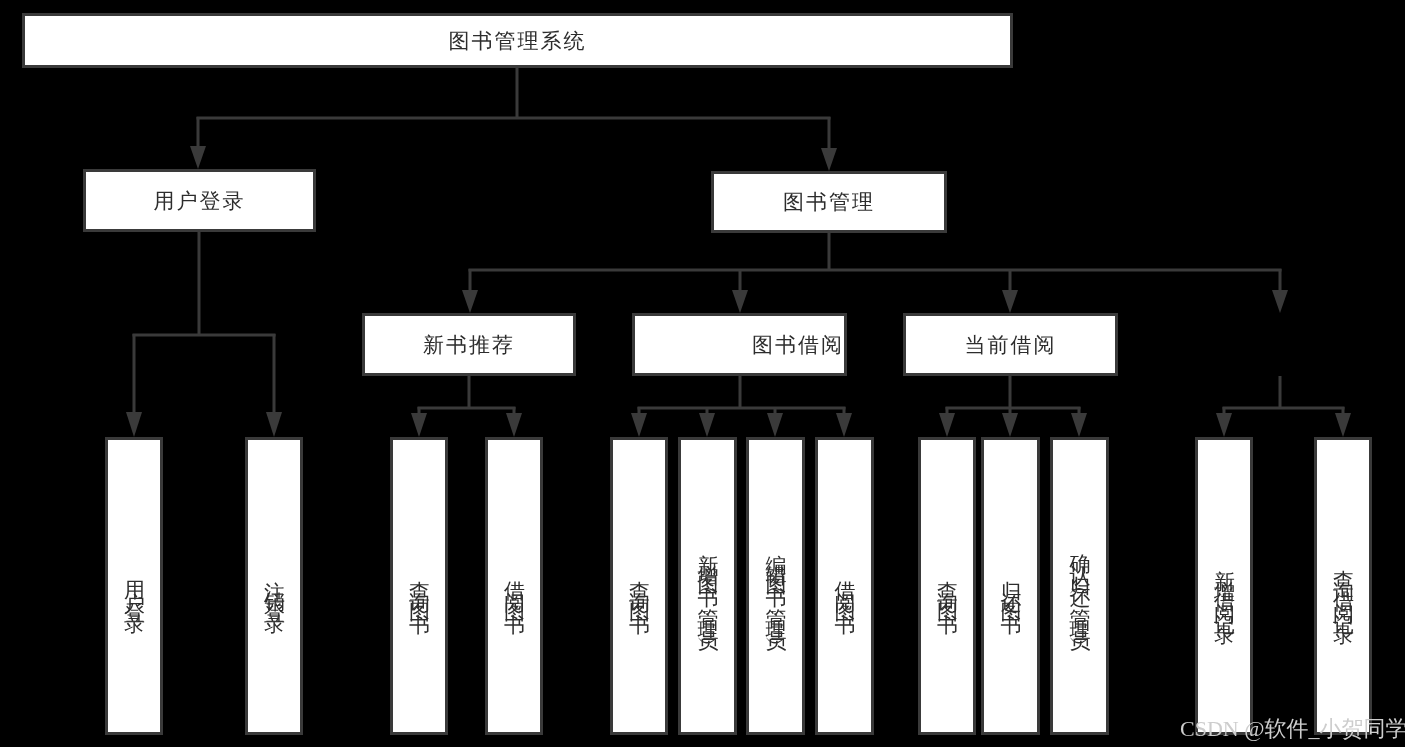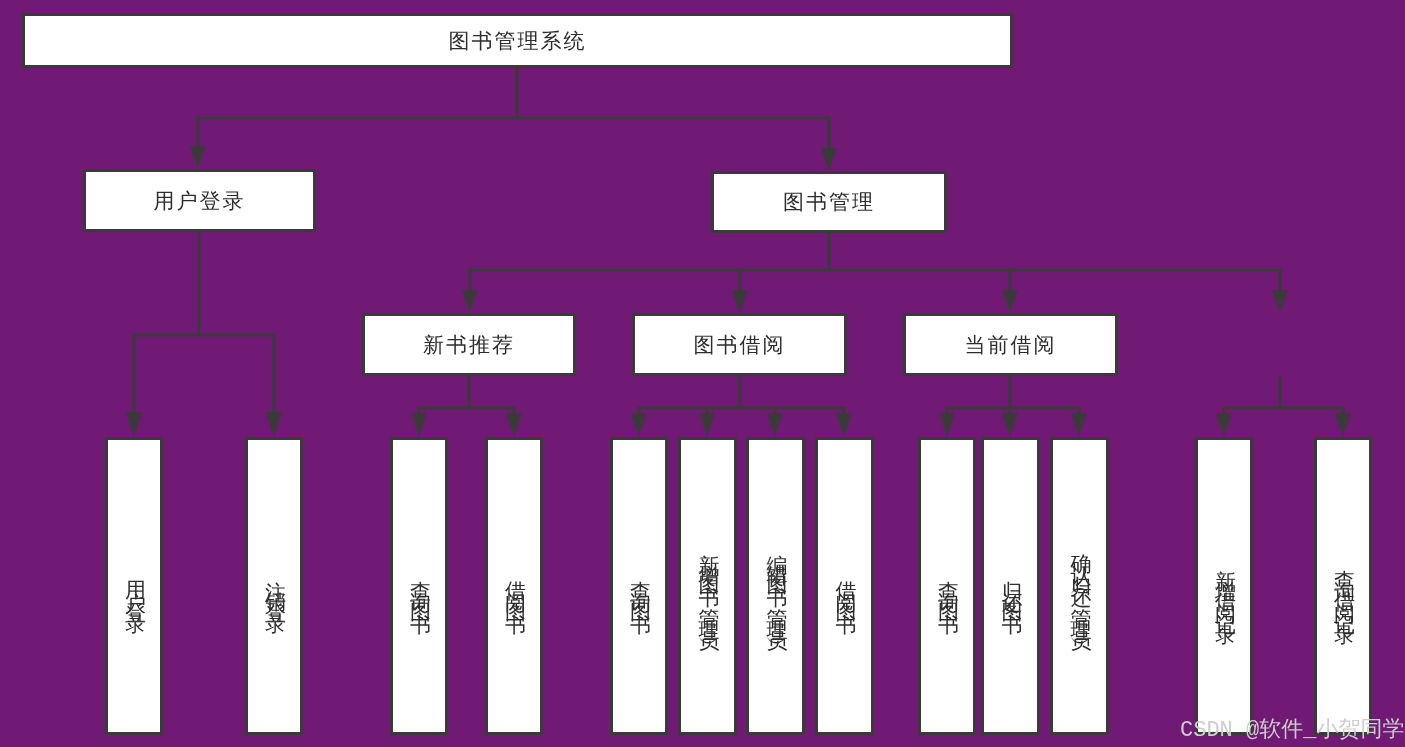--- a/index.html
+++ b/index.html
@@ -1,21 +1,21 @@
 <!DOCTYPE html>
 <html><head>
 <meta charset="utf-8">
 <style>
   html, body { margin:0; padding:0; background:#ffffff; }
   .canvas {
     position:relative;
     width:1405px;
     height:747px;
-    background:#701a75;
-    font-family:Liberation Mono, monospace;
+    background:#000000;
+    font-family:Liberation Serif, serif;
     overflow:hidden;
   }
   .node {
     position:absolute;
     box-sizing:border-box;
     border:3px solid #3a3a3a;
     background:#ffffff;
     display:flex;
     align-items:center;
     justify-content:center;
@@ -125,21 +125,21 @@
   <div class="node h" style="left:83px; top:169px; width:233px; height:63px;">
     <span>用户登录</span>
   </div>
   <div class="node h" style="left:711px; top:171px; width:236px; height:62px;">
     <span>图书管理</span>
   </div>
 
   <div class="node h" style="left:362px; top:313px; width:214px; height:63px;">
     <span>新书推荐</span>
   </div>
-  <div class="node h" style="left:632px; top:313px; width:215px; height:63px;">
+  <div class="node h" style="left:632px; top:313px; width:215px; height:63px;justify-content:flex-end;">
     <span>图书借阅</span>
   </div>
   <div class="node h" style="left:903px; top:313px; width:215px; height:63px;align-items:center;">
     <span>当前借阅</span>
   </div>
 
   <div class="node v" style="left:105px; top:437px; width:58px; height:298px;">
     <span>用户登录</span>
   </div>
   <div class="node v" style="left:245px; top:437px; width:58px; height:298px;">

